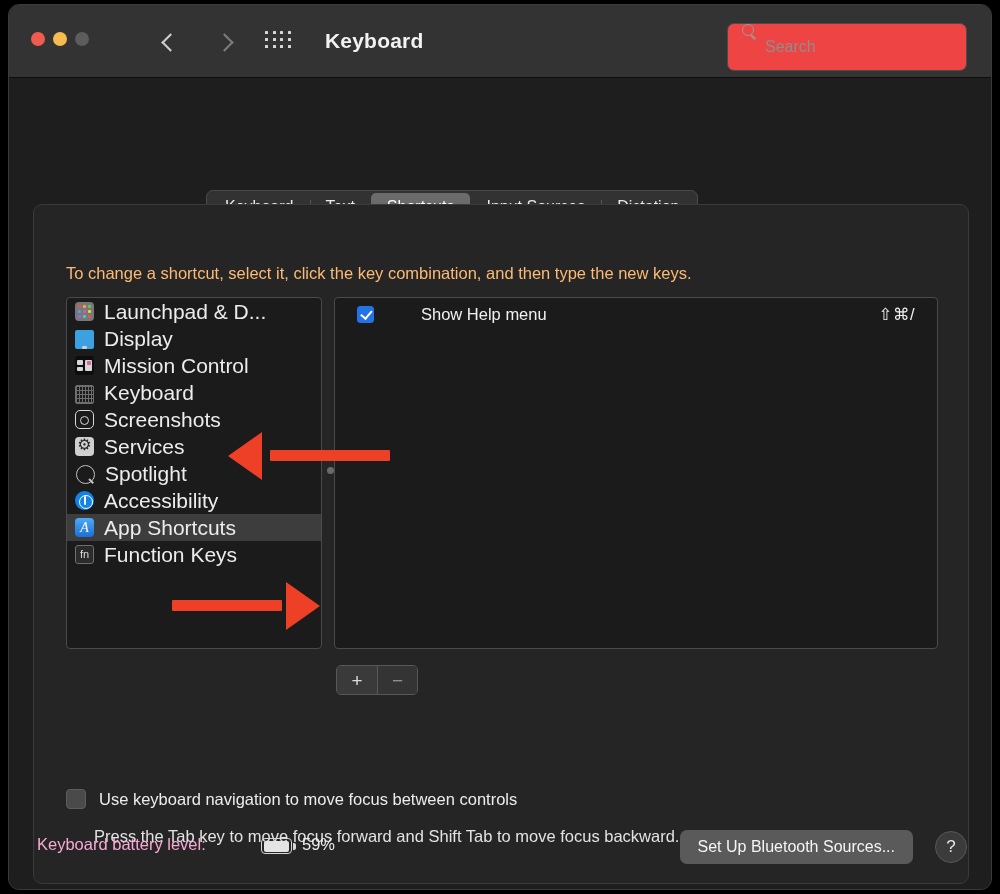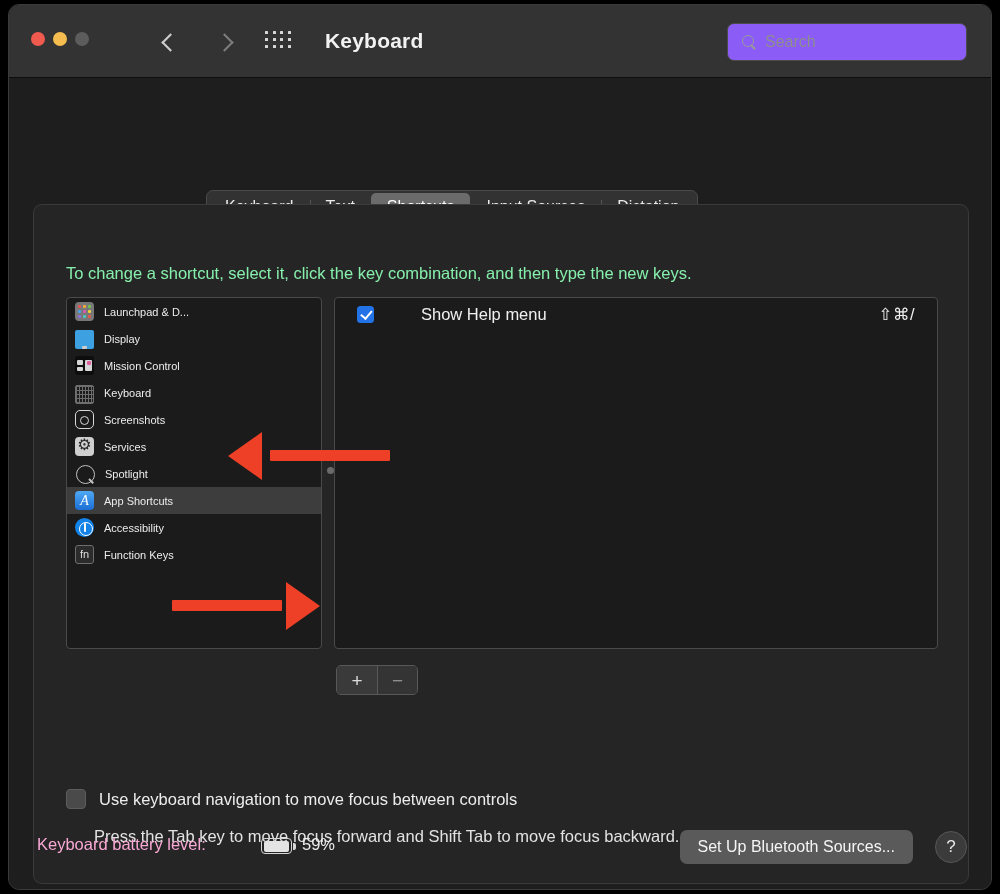--- a/index.html
+++ b/index.html
@@ -58,25 +58,25 @@
   .grid-icon i { background: #d8d8d8; width: 3.2px; height: 3.2px; border-radius: 0.5px; }
 
   .win-title {
     position: absolute; left: 316px; top: 24px;
     font-size: 21px; font-weight: bold; color: #f2f2f2;
     letter-spacing: 0.2px;
   }
 
   .searchbox {
     position: absolute; right: 24px; top: 18px;
-    width: 240px; height: 38px;
-    background: #8b5cf6;
+    width: 240px; height: 48px;
+    background: #ef4444;
     border: 1px solid #4b4b4b;
     border-radius: 7px;
-    display: flex; align-items: center;
+    display: flex; 
     padding: 0 10px;
   }
   .search-ic { width: 15px; height: 15px; position: relative; margin: 0 8px 0 4px; flex: 0 0 auto; }
   .search-ic::before {
     content: ""; position: absolute; left: 0; top: 0;
     width: 10px; height: 10px; border: 1.8px solid #9a9a9a; border-radius: 50%;
   }
   .search-ic::after {
     content: ""; position: absolute; left: 9px; top: 9.5px;
     width: 6px; height: 1.8px; background: #9a9a9a; transform: rotate(45deg); transform-origin: left center;
@@ -121,21 +121,21 @@
     position: absolute;
     left: 24px; top: 126px;
     width: 936px; height: 680px;
     background: #252525;
     border: 1px solid #3a3a3a;
     border-radius: 9px;
   }
 
   .hint {
     position: absolute; left: 32px; top: 59px;
-    font-size: 16.5px; color: #86efac;
+    font-size: 16.5px; color: #fdba74;
     white-space: nowrap;
   }
 
   
   .pane {
     position: absolute;
     background: #1b1b1b;
     border: 1px solid #4a4a4a;
     border-radius: 4px;
     overflow: hidden;
@@ -152,21 +152,21 @@
     width: 7px; height: 7px; border-radius: 50%; background: #6a6a6a;
   }
 
   
   .srow {
     display: flex; align-items: center;
     height: 27px;
     padding-left: 8px;
     gap: 10px;
     color: #ececec;
-    font-size: 11px;
+    font-size: 21px;
     white-space: nowrap;
   }
   .srow.selected { background: #3d3d3d; }
   .srow .ic { width: 19px; height: 19px; flex: 0 0 auto; position: relative; }
 
   
   .ic-launchpad {
     background: #787878; border-radius: 4px;
     display: grid; grid-template-columns: repeat(3,1fr); grid-template-rows: repeat(3,1fr);
     gap: 1.6px; padding: 3px;
@@ -433,29 +433,29 @@
           <span>Screenshots</span>
         </div>
         <div class="srow">
           <span class="ic ic-services"></span>
           <span>Services</span>
         </div>
         <div class="srow">
           <span class="ic ic-spotlight"></span>
           <span>Spotlight</span>
         </div>
-        <div class="srow selected">
-          <span class="ic ic-appshortcuts"></span>
-          <span>App Shortcuts</span>
-        </div>
         <div class="srow">
           <span class="ic ic-access">
               <i class="dot2"></i>
             </span>
           <span>Accessibility</span>
+        </div>
+        <div class="srow selected">
+          <span class="ic ic-appshortcuts"></span>
+          <span>App Shortcuts</span>
         </div>
         <div class="srow">
           <span class="ic ic-fn"></span>
           <span>Function Keys</span>
         </div>
       </div>
 
       <div class="splitter">
         <span class="dot"></span>
       </div>

